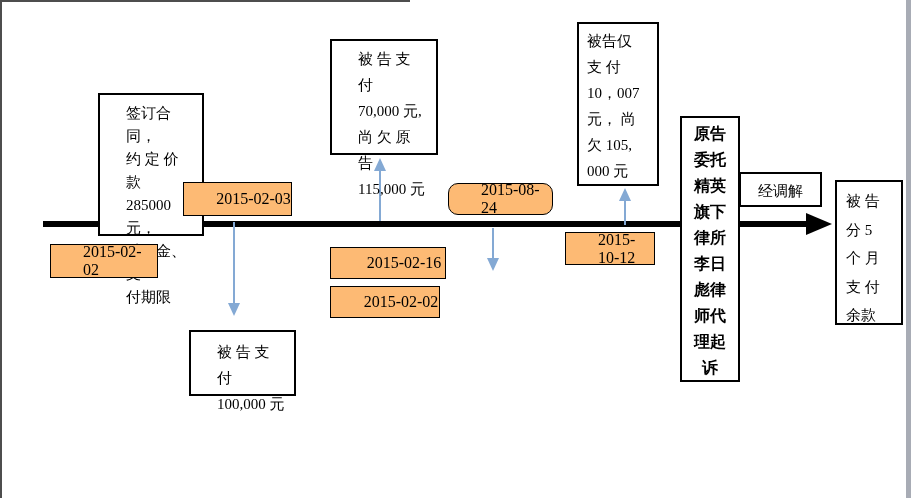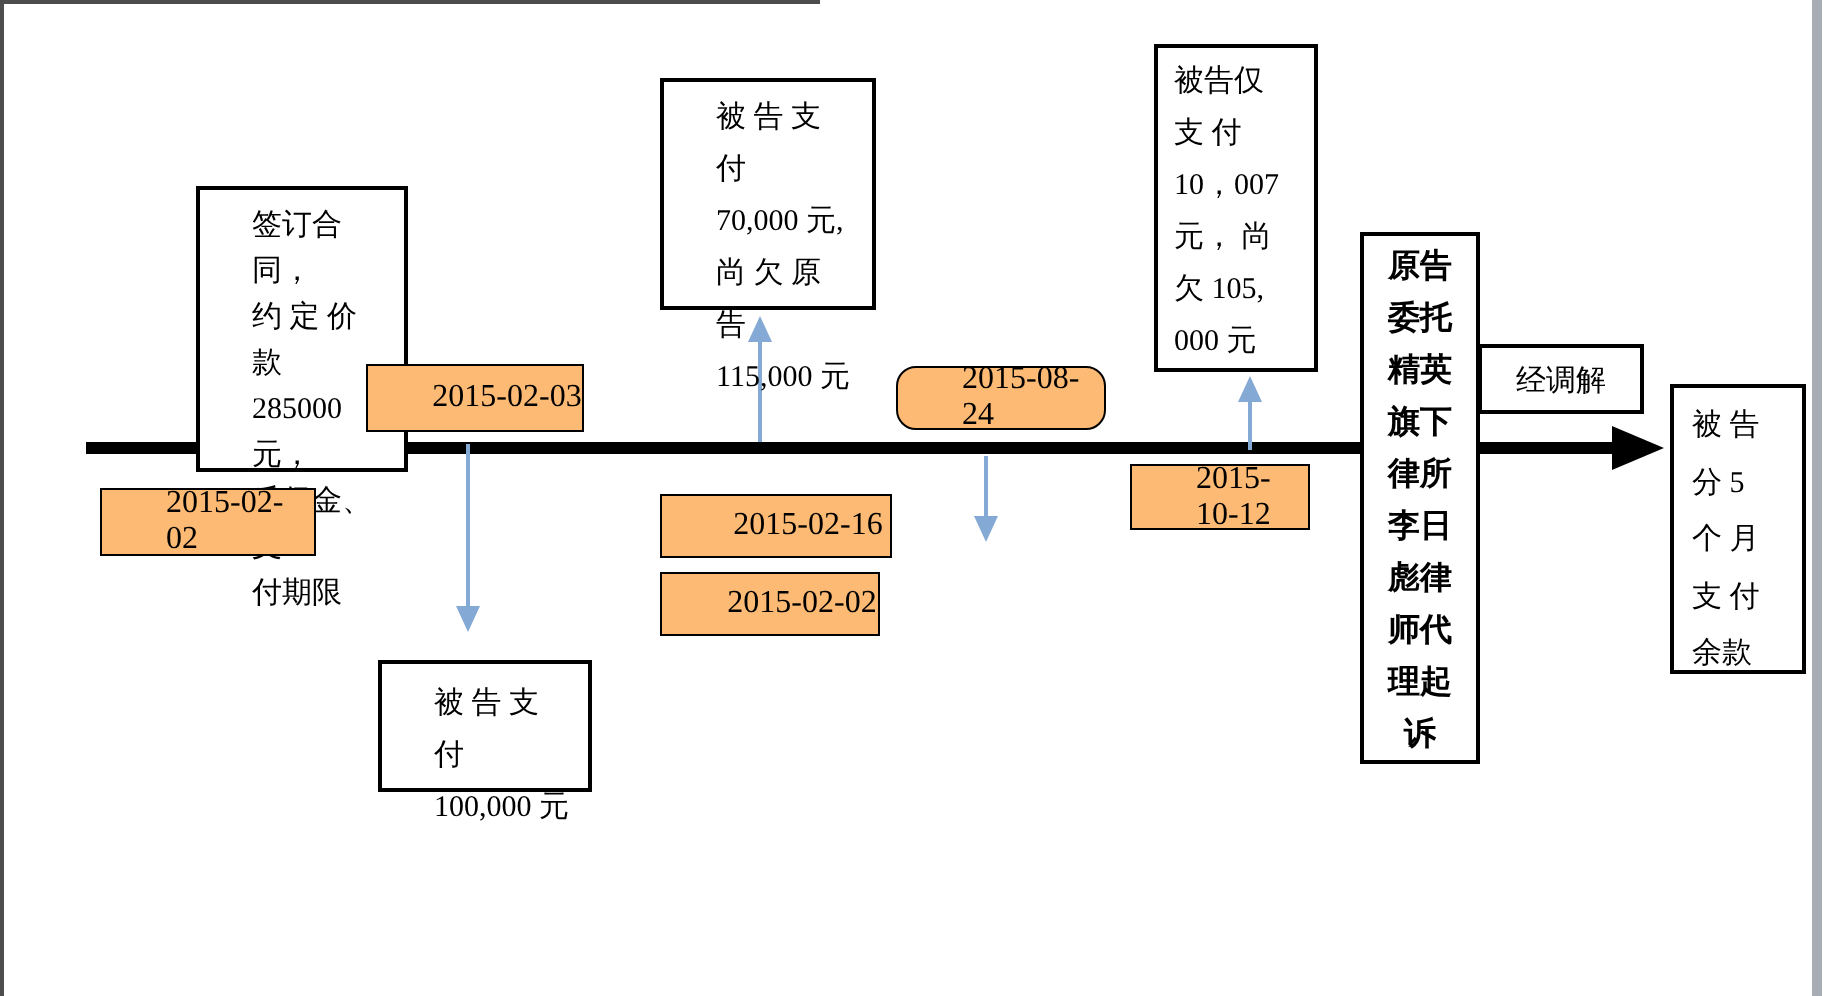--- a/index.html
+++ b/index.html
@@ -39,21 +39,21 @@
   .d-0824     {left:448px;top:183px;width:105px;height:32px;border-radius:10px;}
   .d-0216     {left:330px;top:247px;width:116px;height:32px;}
   .d-0202b    {left:330px;top:286px;width:110px;height:32px;}
   .b-agree    {left:469px;top:322px;width:102px;height:165px;line-height:26px;padding-top:6px;}
   .b-pay10k   {left:577px;top:22px; width:82px; height:164px;line-height:26px;padding:4px 6px 0 8px;}
   .d-1012     {left:565px;top:232px;width:90px;height:33px;}
   .b-lawyer   {left:680px;top:116px;width:60px; height:266px;line-height:26px;
                font-weight:bold;font-size:16px;text-align:center;padding:3px 0 0 0;}
   .b-mediate  {left:739px;top:172px;width:83px; height:35px;padding:0;line-height:35px;
                text-align:center;white-space:normal;}
-  .b-final    {left:835px;top:192px;width:68px; height:145px;line-height:28.5px;padding:5px 0 0 9px;}
+  .b-final    {left:835px;top:180px;width:68px; height:145px;line-height:28.5px;padding:5px 0 0 9px;}
 
   
   .bl{position:absolute;width:2px;background:#84a9d4;}
   .bhead-up{position:absolute;width:0;height:0;
     border-left:6px solid transparent;border-right:6px solid transparent;
     border-bottom:13px solid #84a9d4;}
   .bhead-down{position:absolute;width:0;height:0;
     border-left:6px solid transparent;border-right:6px solid transparent;
     border-top:13px solid #84a9d4;}
   .al-up1   {left:379px;top:171px;height:50px;}

